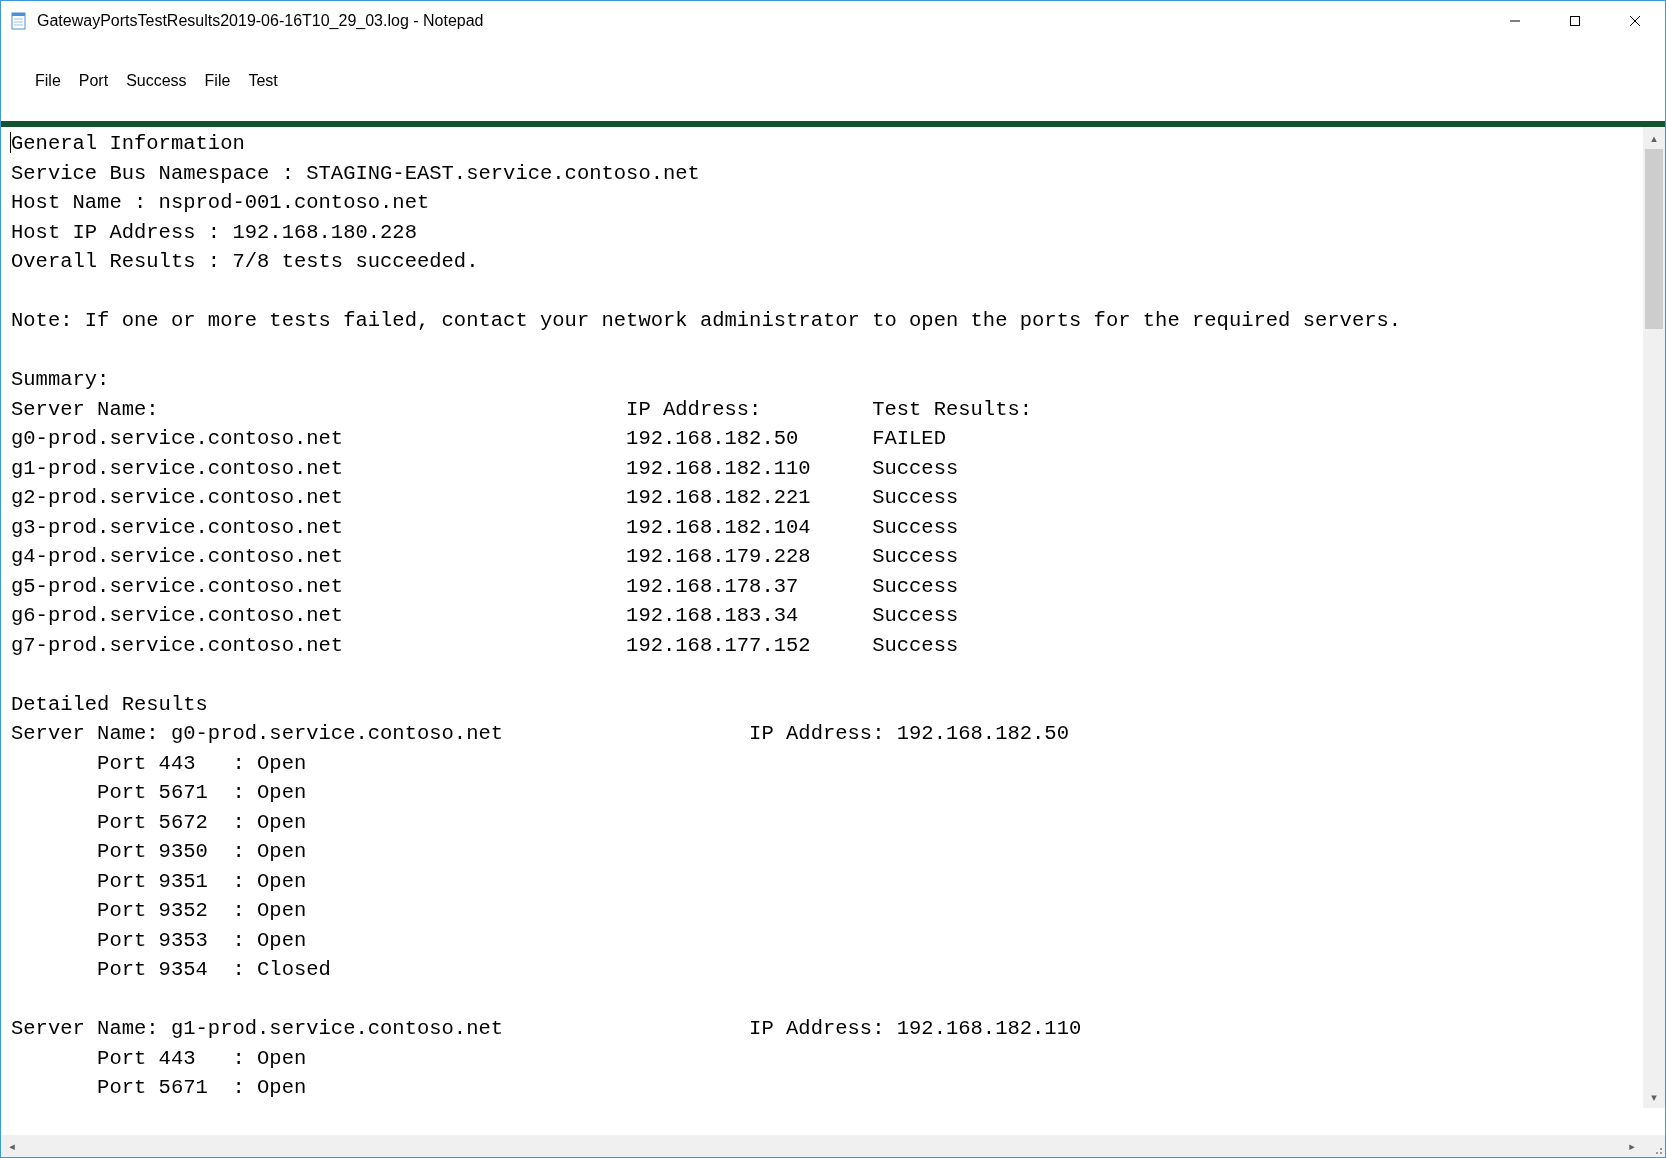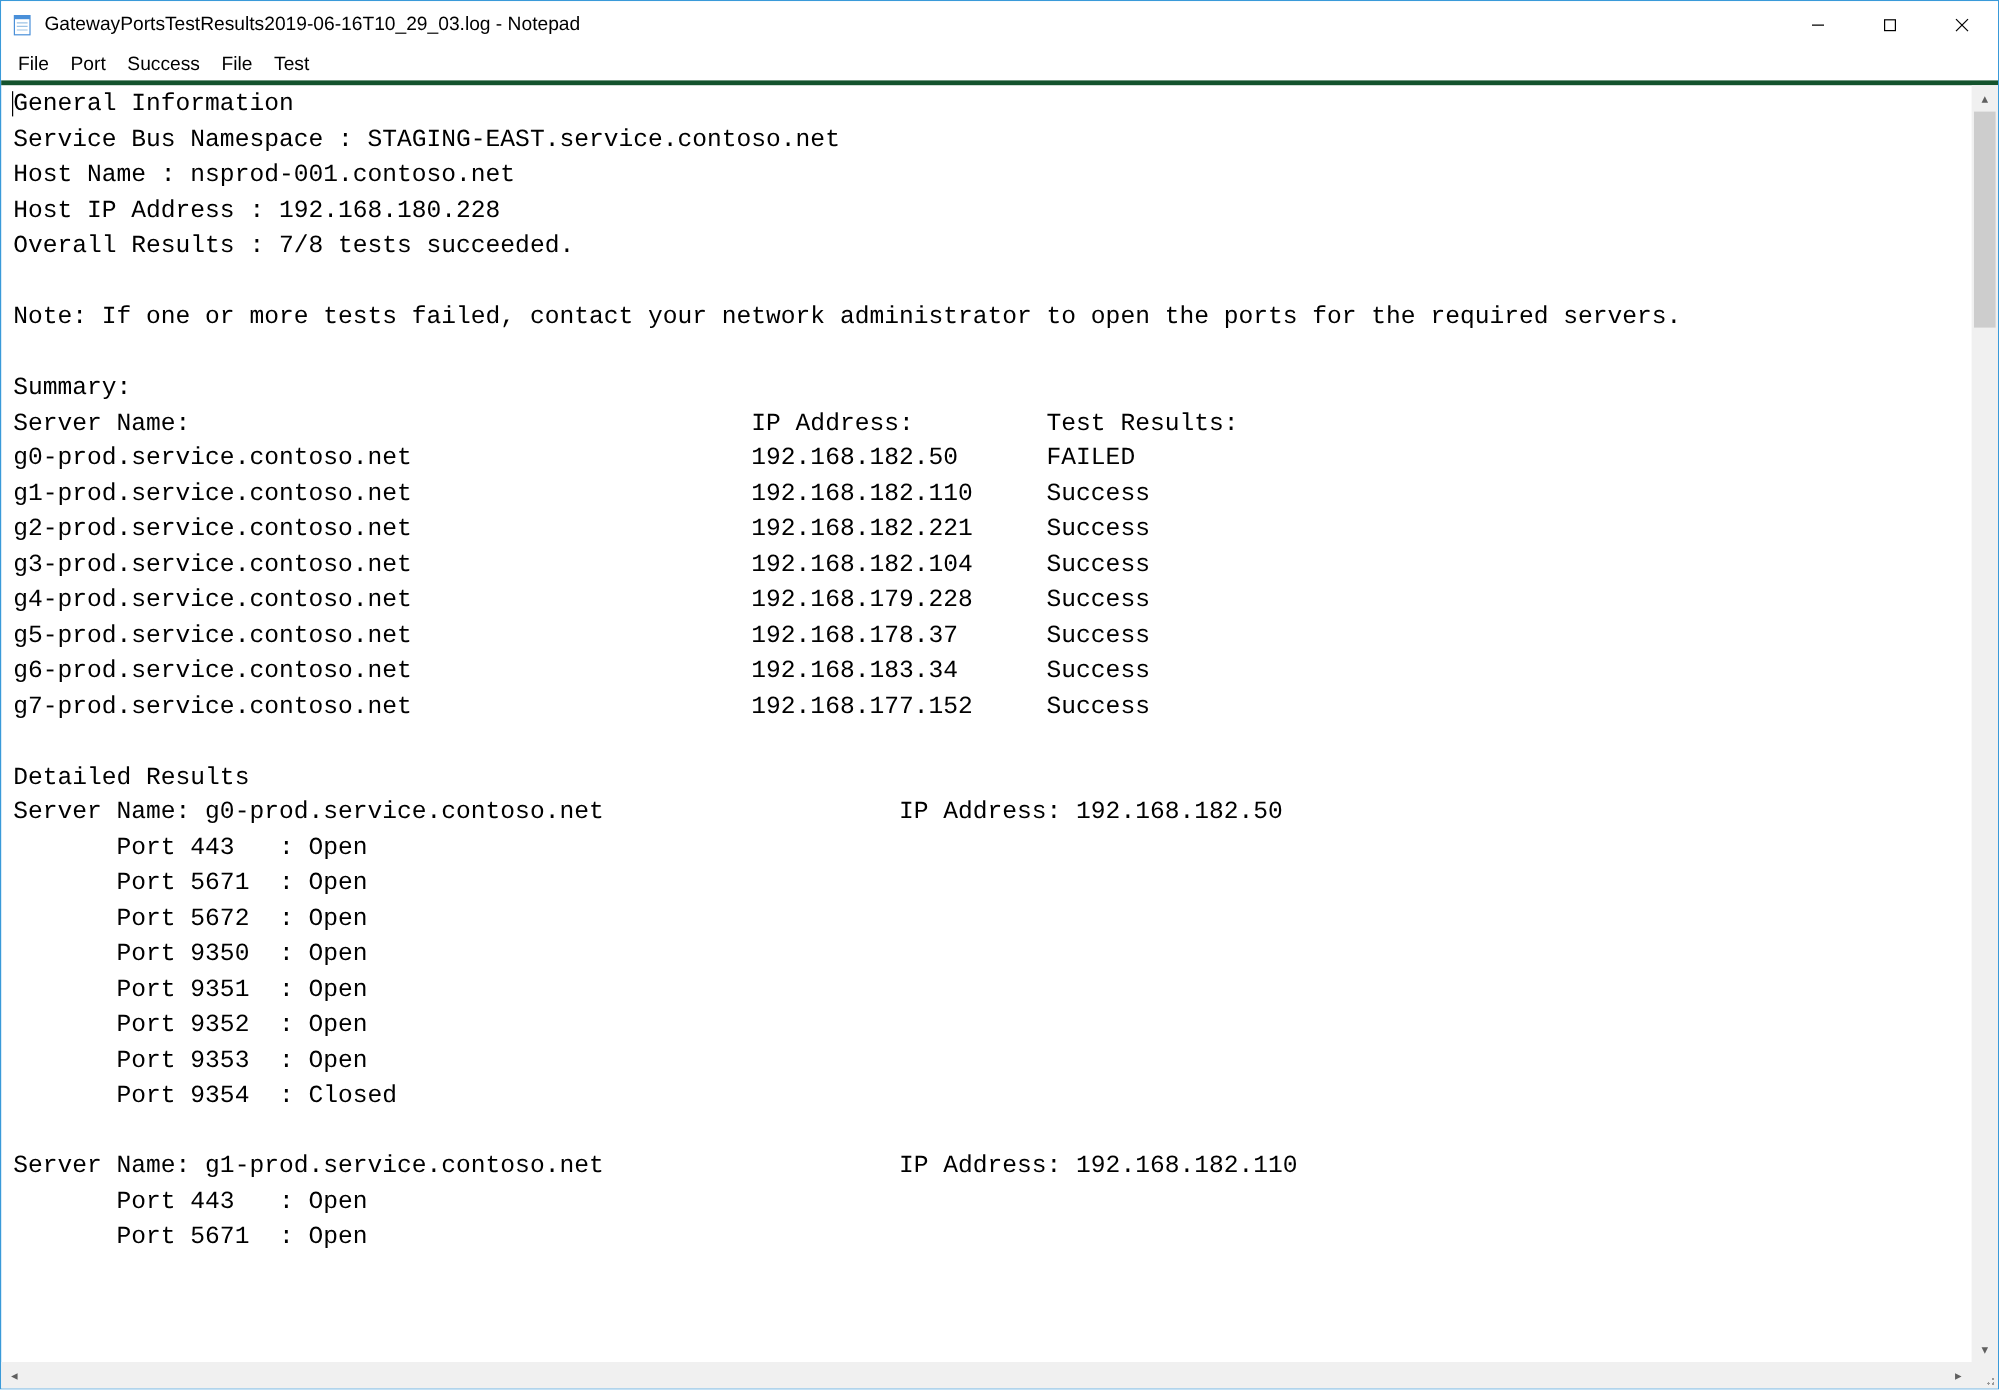--- a/index.html
+++ b/index.html
@@ -12,20 +12,21 @@
     background: #ffffff;
   }
   .window {
     box-sizing: border-box;
     width: 1666px;
     height: 1158px;
     border: 1px solid #3a9ad9;
     display: flex;
     flex-direction: column;
     background: #ffffff;
+    gap: 27px;
   }
   .titlebar {
     height: 40px;
     display: flex;
     align-items: center;
     background: #ffffff;
     color: #000;
     font-size: 16px;
     padding-left: 8px;
     user-select: none;
@@ -57,29 +58,30 @@
   .win-btn svg { stroke: #000; }
   .menubar {
     height: 26px;
     display: flex;
     align-items: center;
     padding: 0 6px;
     font-size: 16px;
     color: #000;
     gap: 2px;
     background:#fff;
+    margin-left:20px;
   }
   .menu-item {
     padding: 2px 8px;
   }
   .client {
     flex: 1 1 auto;
     display: flex;
     min-height: 0;
-    border-top: 4px solid #14532d;
+    border-top: 6px solid #14532d;
   }
   .editor-wrap {
     flex: 1 1 auto;
     min-width: 0;
     min-height: 0;
     position: relative;
   }
   pre.editor {
     margin: 0;
     padding: 2px 10px 2px 10px;

